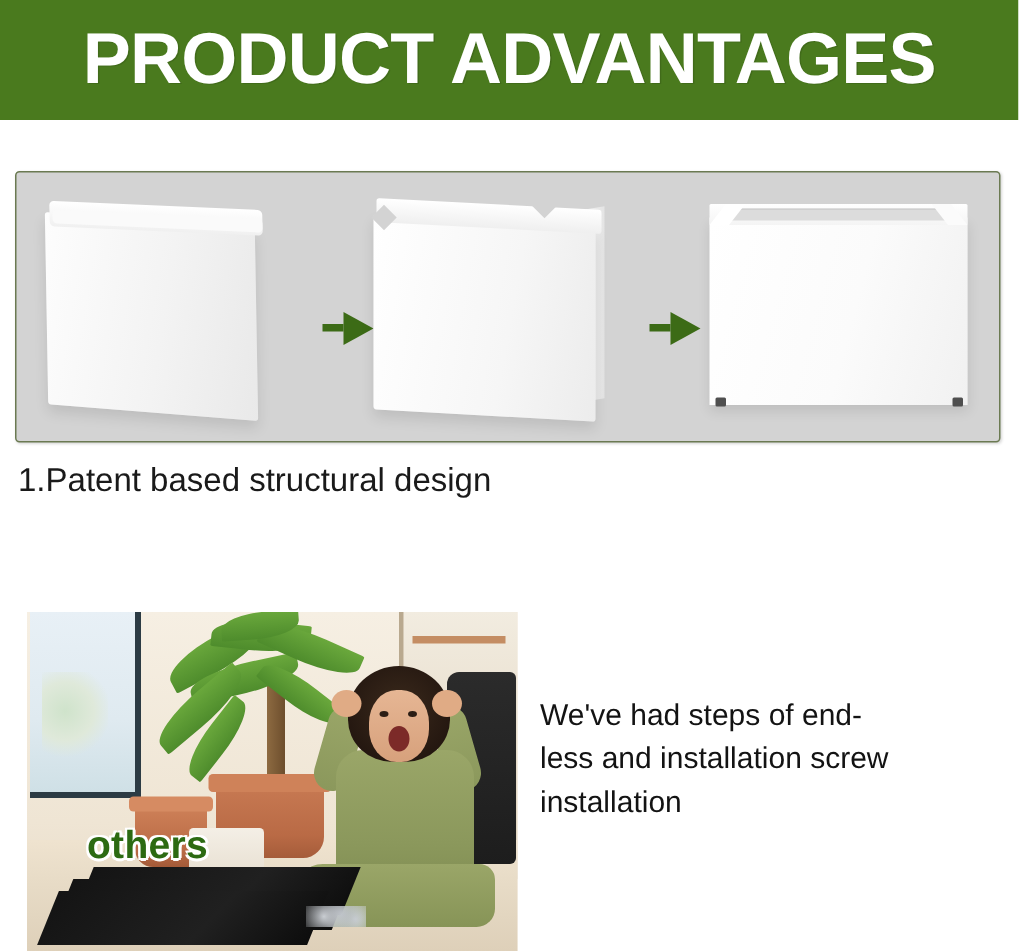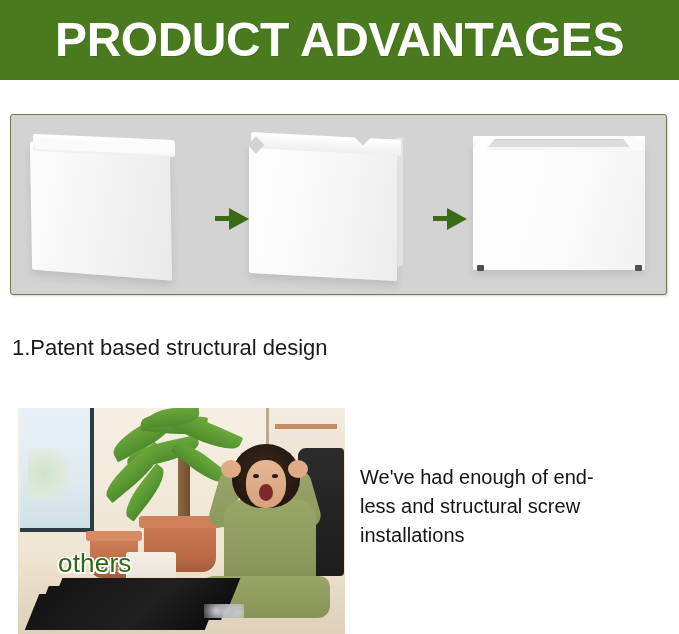--- a/index.html
+++ b/index.html
@@ -192,21 +192,20 @@
   .bullets {
     position: absolute;
     left: 12px; top: 304px;
     width: 660px;
   }
   .bullet-line {
     font-size: 22px;
     line-height: 31px;
     color: #1a1a1a;
     white-space: nowrap;
-    margin-top: 28px;
   }
 
   
   .photo {
     position: absolute;
     left: 18px; top: 408px;
     width: 327px; height: 226px;
     overflow: hidden;
     background: #efe6d8;
   }
@@ -329,21 +328,21 @@
   .ph-screws {
     position: absolute; left: 186px; top: 196px; width: 40px; height: 14px;
     background: radial-gradient(circle at 30% 50%, #c9cdd2 0%, rgba(201,205,210,0) 62%),
                 radial-gradient(circle at 60% 40%, #b9bec4 0%, rgba(185,190,196,0) 60%),
                 radial-gradient(circle at 82% 62%, #cdd2d7 0%, rgba(205,210,215,0) 60%);
   }
   .photo-label {
     position: absolute;
     left: 58px; top: 548px;
     font-size: 26px;
-    font-weight: normal;
+    font-weight: bold;
     color: #2c6a12;
     text-shadow:
       -1.5px -1.5px 0 #ffffff,  1.5px -1.5px 0 #ffffff,
       -1.5px  1.5px 0 #ffffff,  1.5px  1.5px 0 #ffffff,
        0 2px 0 #ffffff, 2px 0 0 #ffffff;
     letter-spacing: 0.2px;
   }
 
   
   .caption {
@@ -439,16 +438,16 @@
 
   <div class="ph-panel ph-panel3"></div>
   <div class="ph-panel ph-panel2"></div>
   <div class="ph-panel ph-panel1"></div>
   <div class="ph-screws"></div>
 </div>
 
 <div class="photo-label">others</div>
 
 <div class="caption">
-  <div class="caption-line">We've had enough of end-</div>
-  <div class="caption-line">less and structural screw</div>
-  <div class="caption-line">installations</div>
+  <div class="caption-line">We've had steps of end-</div>
+  <div class="caption-line">less and installation screw</div>
+  <div class="caption-line">installation</div>
 </div>
 
 </body></html>

